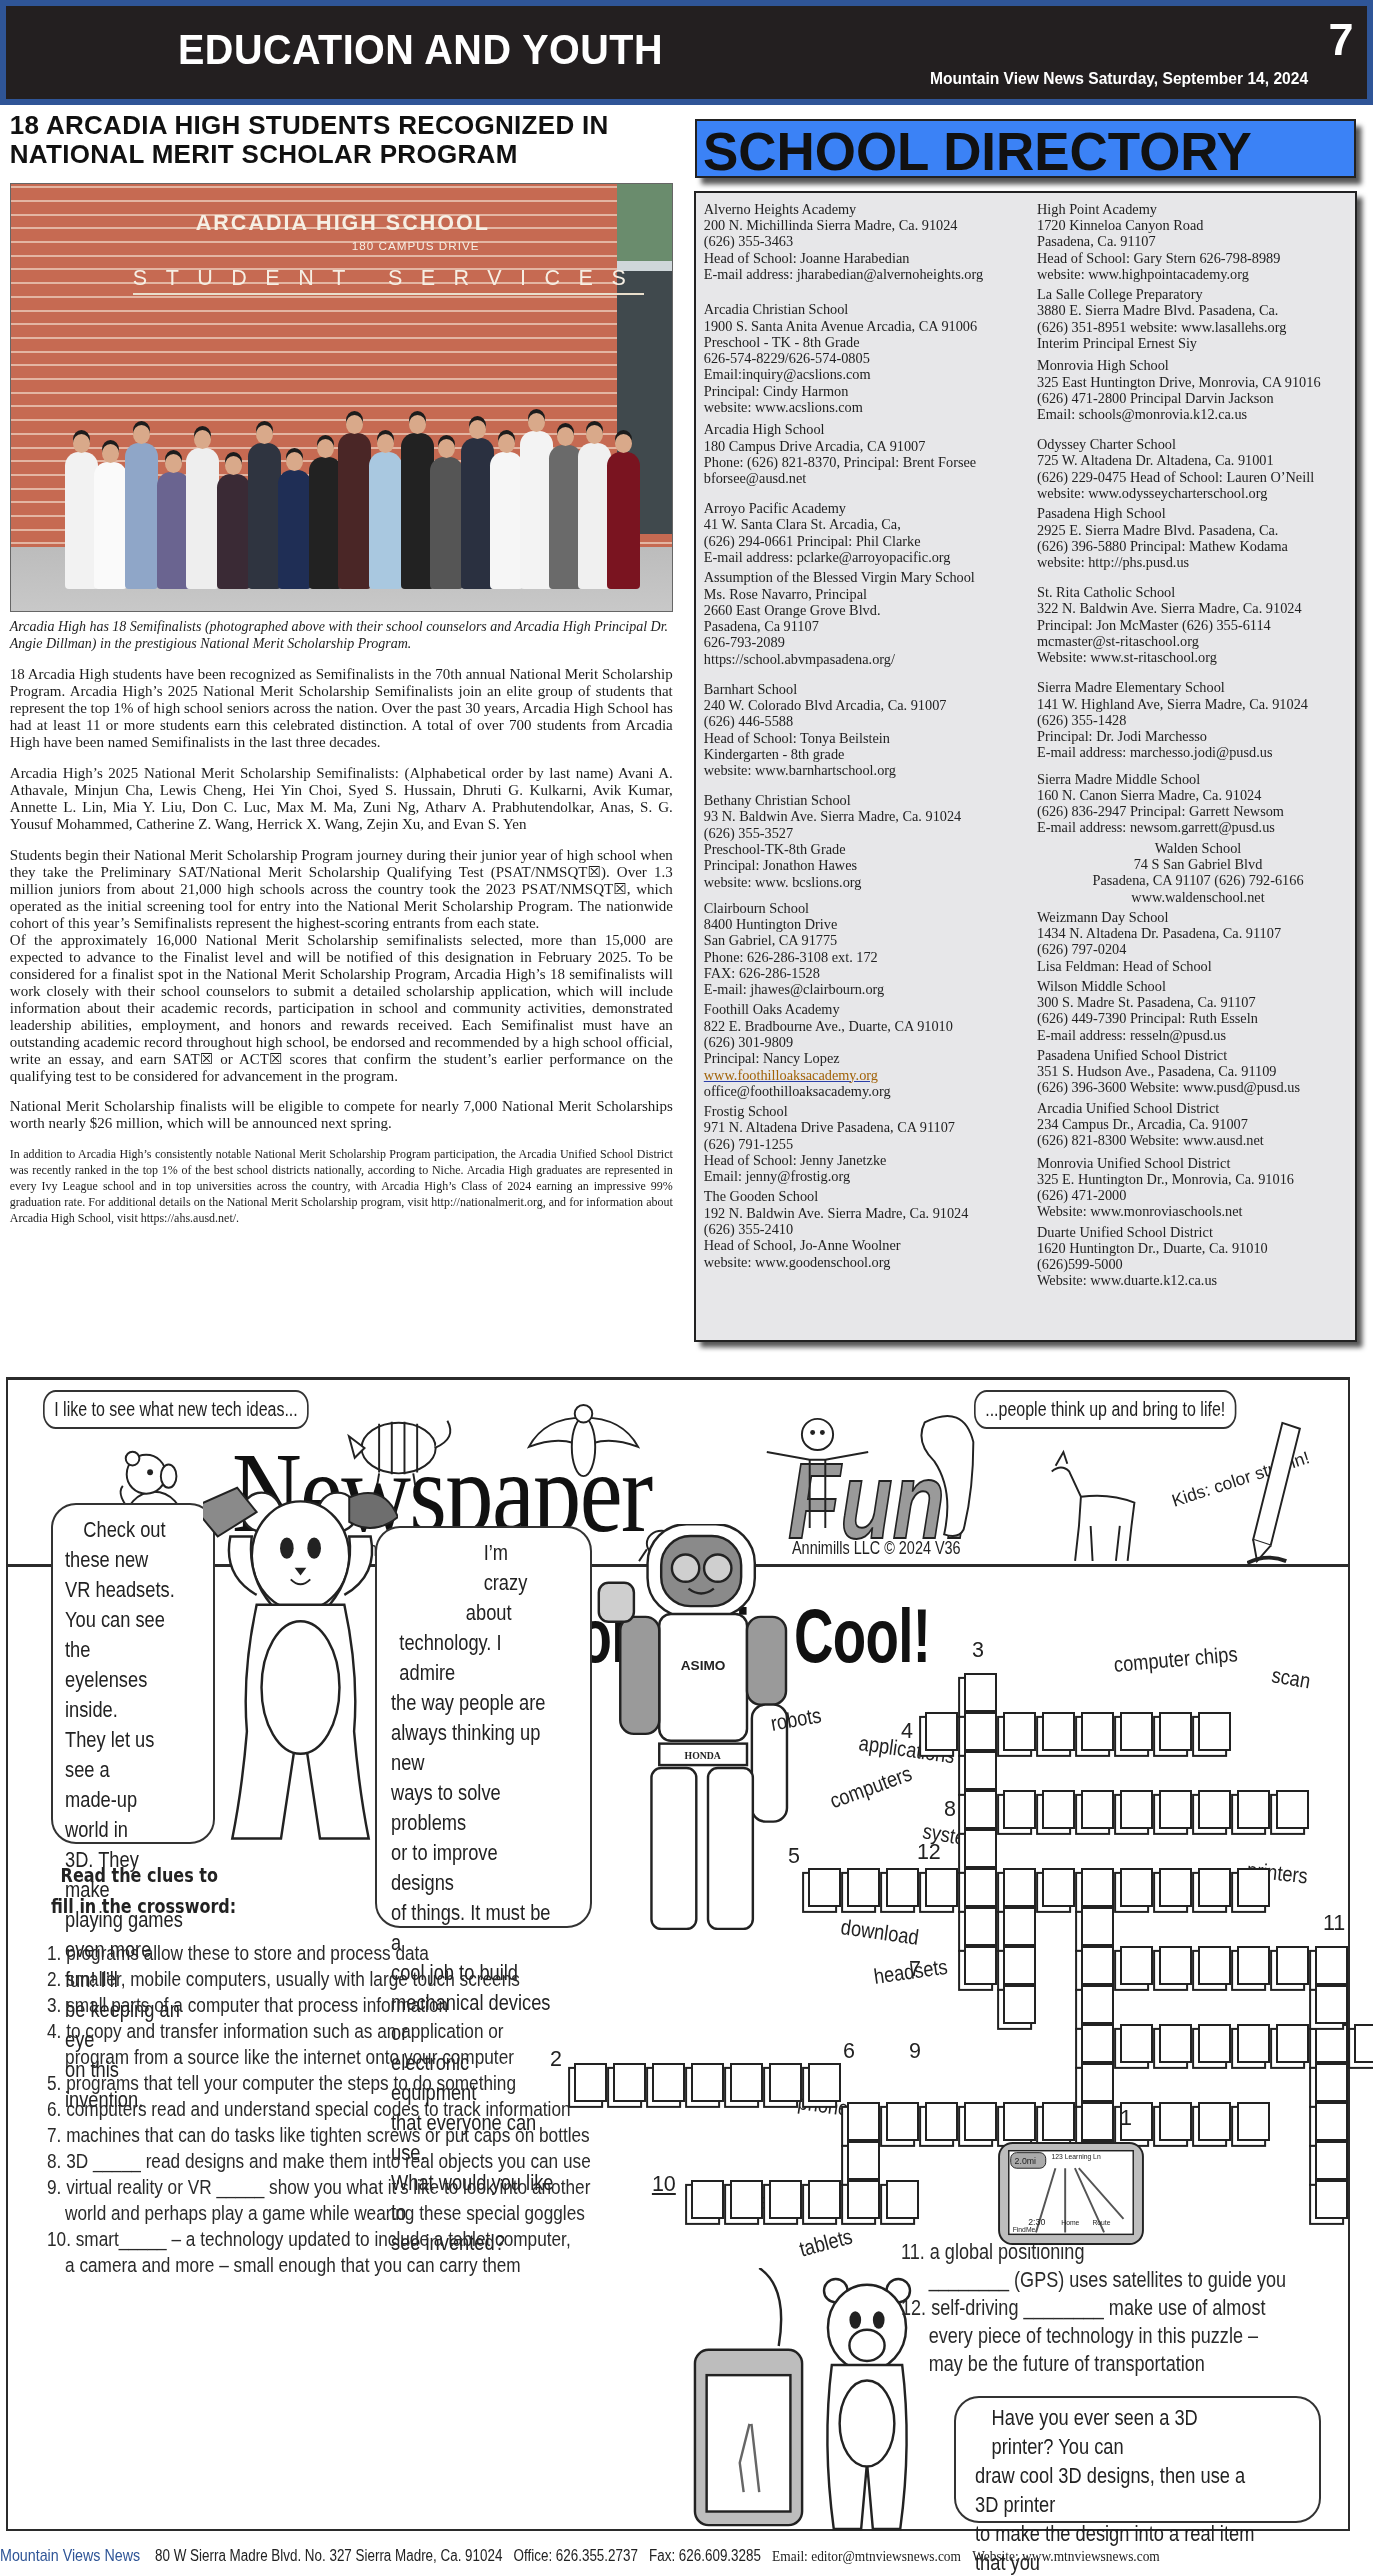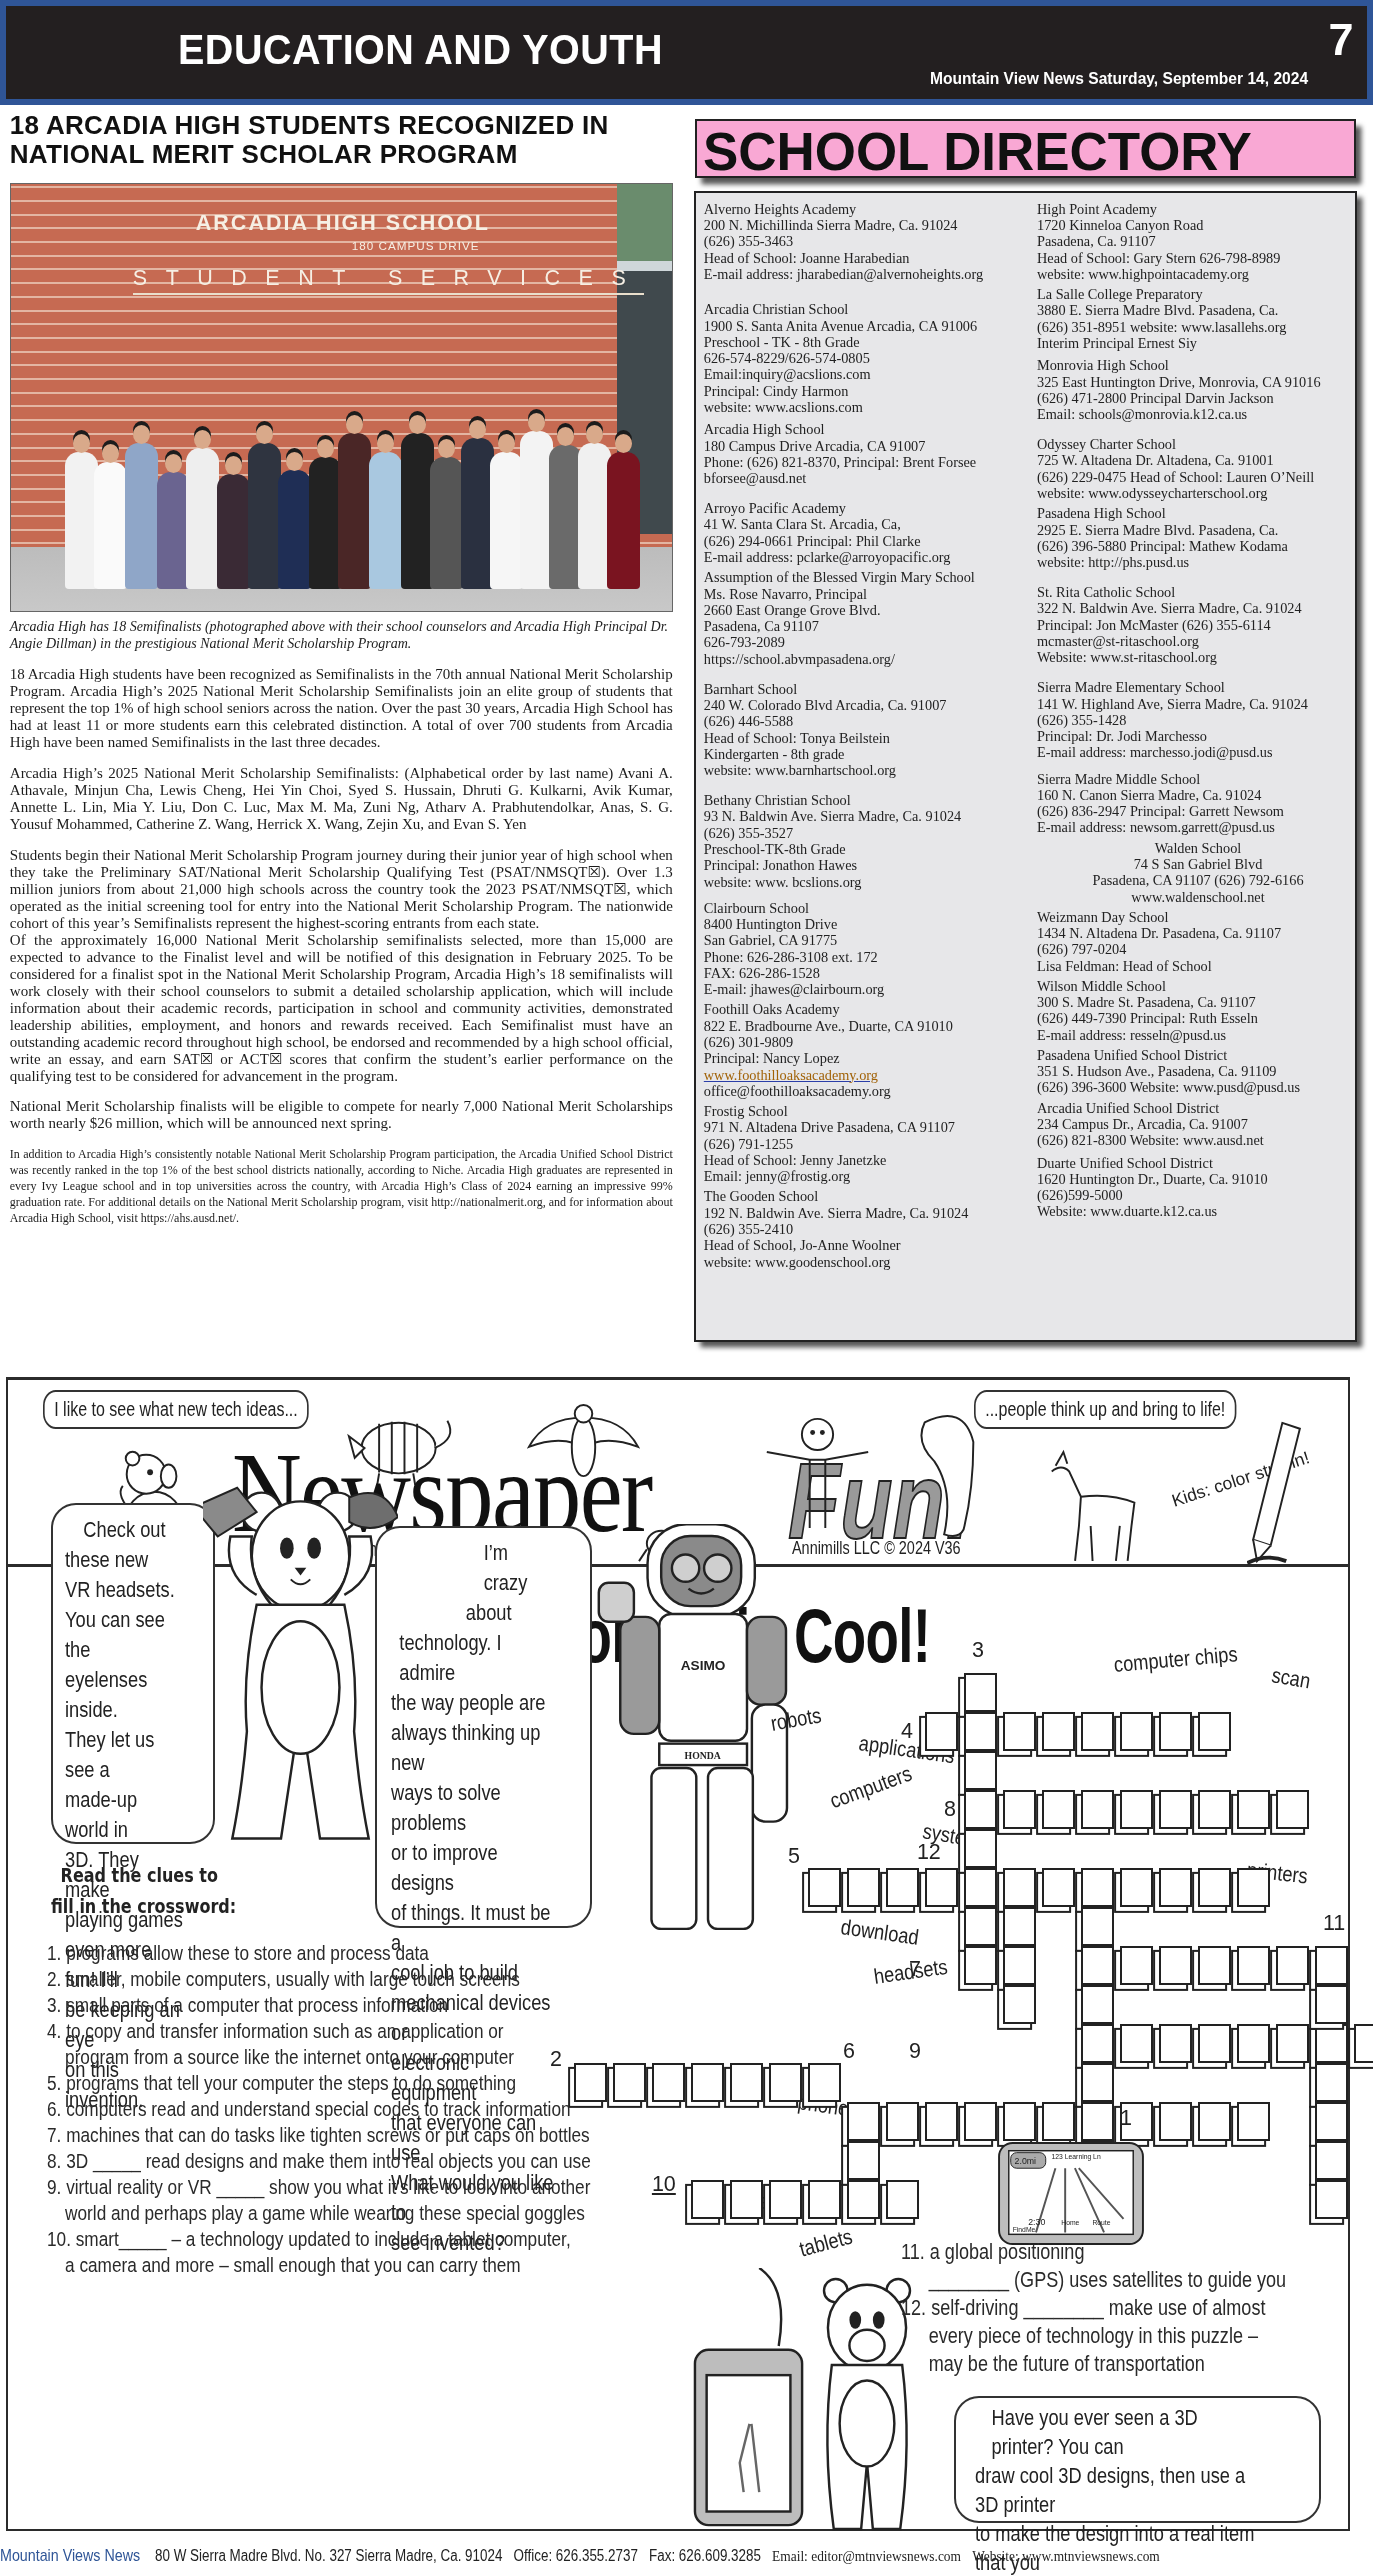--- a/index.html
+++ b/index.html
@@ -27,21 +27,21 @@
   .photo .sign3 { position: absolute; left: 122px; top: 82px; color: #f6efe4; font-family: "Liberation Sans", sans-serif; font-size: 21.5px; letter-spacing: 18.5px; border-bottom: 2.9px solid #e9dfcc; padding-bottom: 2px; }
   .photo .group { position: absolute; left: 54px; top: 210px; width: 575px; height: 195px; }
   .person { position: absolute; bottom: 0; width: 33px; border-radius: 13.7px 13.7px 3.9px 3.9px; }
   .person::before { content: ""; position: absolute; left: 7.8px; top: -17.6px; width: 17.6px; height: 19.5px; border-radius: 50%; background: #d9a98a; box-shadow: 0 -3.9px 0 #1c1c1c; }
   .caption { margin-top: 7.8px; font-style: italic; font-size: 14px; line-height: 16.6px; color: #222; }
   .body-text p { margin-top: 13.7px; font-size: 15px; line-height: 17px; text-align: justify; color: #1c1c1c; }
   .body-text p.tight { margin-top: 0; }
   .body-text p.small { font-size: 12px; line-height: 16px; }
 
   
-  .dir-title-box { position: absolute; left: 695px; top: 119px; width: 661px; height: 59px; background: #f9a8d4; border: 2px solid #222; box-shadow: 5.9px 6.8px 4.9px #555; padding-left: 30px; }
+  .dir-title-box { position: absolute; left: 695px; top: 119px; width: 661px; height: 59px; background: #3b82f6; border: 2px solid #222; box-shadow: 5.9px 6.8px 4.9px #555; padding-left: 30px; }
   .dir-title { position: absolute; left: 5.9px; top: -1px; font-family: "Liberation Sans", sans-serif; font-weight: bold; font-size: 54px; letter-spacing: 0px; color: #111; transform: scaleX(0.98); transform-origin: left; }
   .dir-box { position: absolute; left: 694px; top: 191px; width: 663px; height: 1151px; background: #e7e7e9; border: 2px solid #222; box-shadow: 5.9px 5.9px 4.9px #555; padding: 5.9px 7.8px; }
   .dir-col { position: absolute; top: 7.8px; width: 322px; }
   .dir-col.left { left: 7.8px; }
   .dir-col.right { left: 341px; }
   .school { font-size: 14.3px; line-height: 16.3px; color: #222; }
   .school .line { display: block; white-space: nowrap; }
   .school .line.link { color: #a16207; text-decoration: underline; text-decoration-color: #2b3ea8; }
 
   
@@ -293,20 +293,26 @@
       </div>
       <div class="school" style="margin-bottom: 3.9px;">
         <span class="line">Pasadena Unified School District</span>
         <span class="line">351 S. Hudson Ave., Pasadena, Ca. 91109</span>
         <span class="line">(626) 396-3600  Website: www.pusd@pusd.us</span>
       </div>
       <div class="school" style="margin-bottom: 6px;">
         <span class="line">Arcadia Unified School District</span>
         <span class="line">234 Campus Dr., Arcadia, Ca.  91007</span>
         <span class="line">(626) 821-8300  Website: www.ausd.net</span>
+      </div>
+      <div class="school" style="margin-bottom: 3.9px;">
+        <span class="line">Monrovia Unified School District</span>
+        <span class="line">325 E. Huntington Dr., Monrovia, Ca.  91016</span>
+        <span class="line">(626) 471-2000</span>
+        <span class="line">Website: www.monroviaschools.net</span>
       </div>
       <div class="school" style="margin-bottom: 3.9px;">
         <span class="line">Duarte Unified School District</span>
         <span class="line">1620 Huntington Dr., Duarte, Ca.  91010</span>
         <span class="line">(626)599-5000</span>
         <span class="line">Website: www.duarte.k12.ca.us</span>
       </div>
     </div>
 </section>
 

